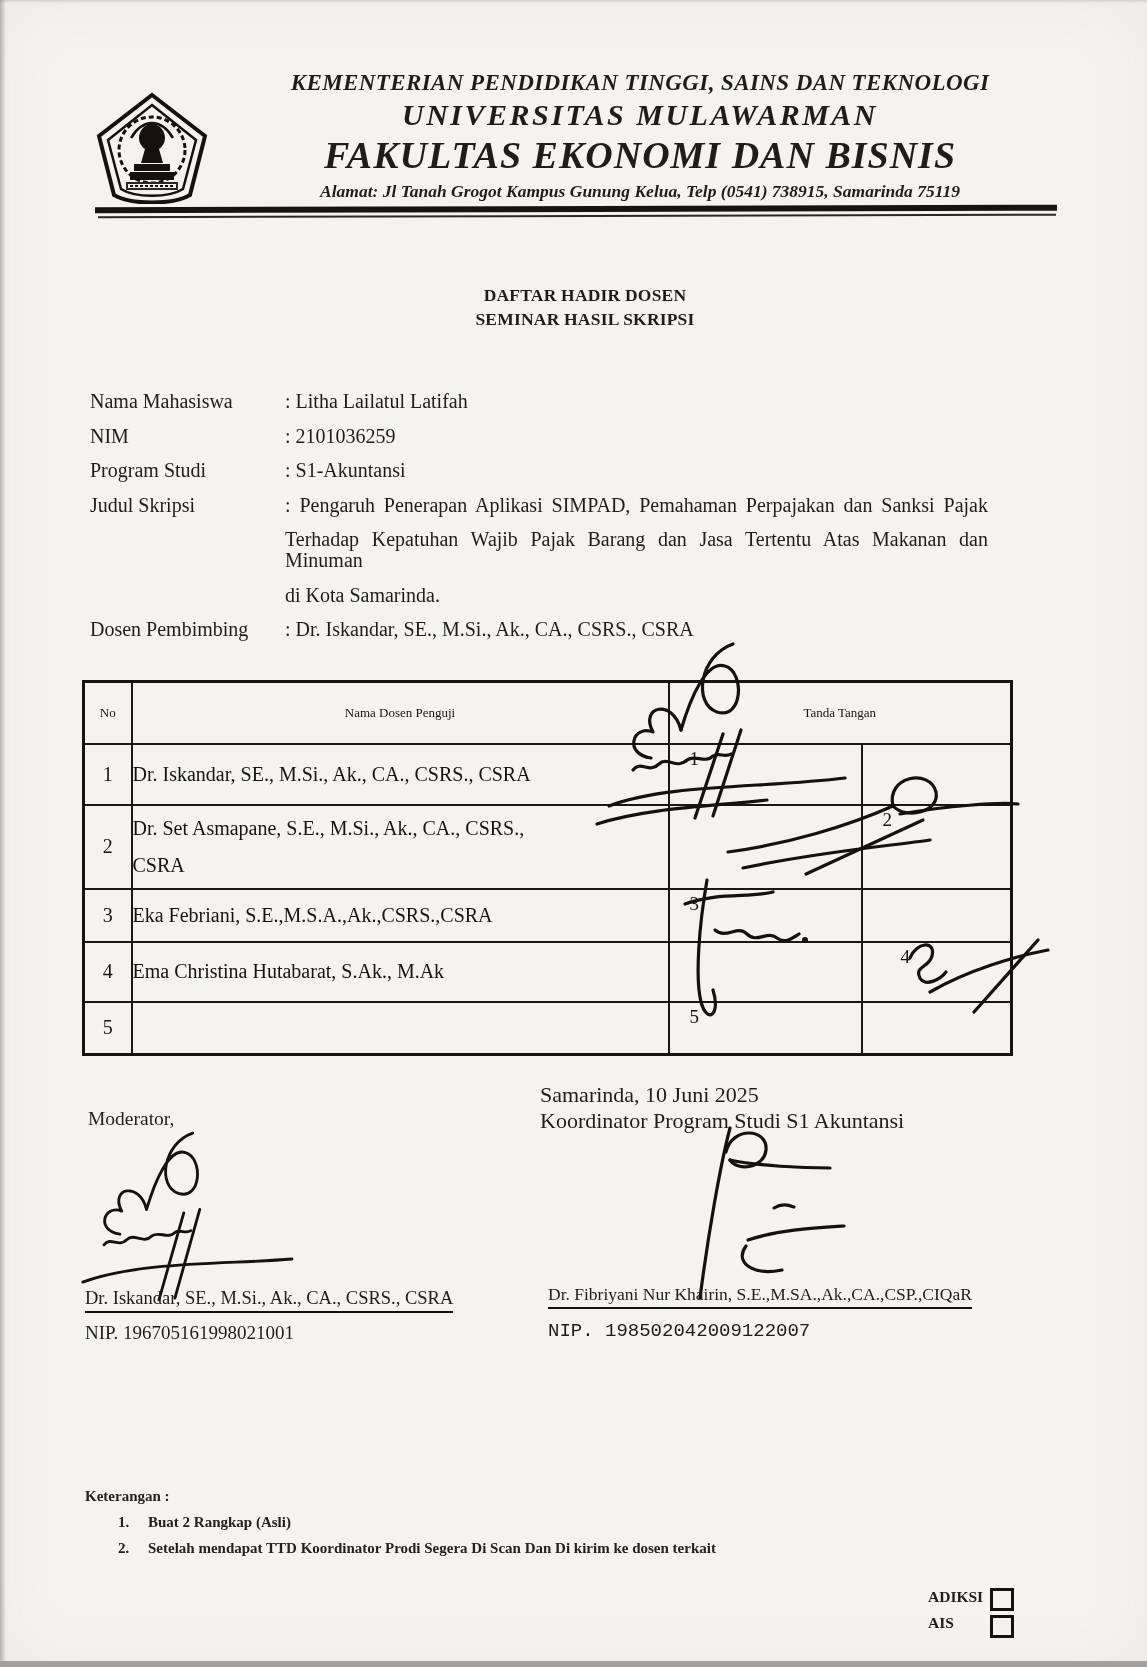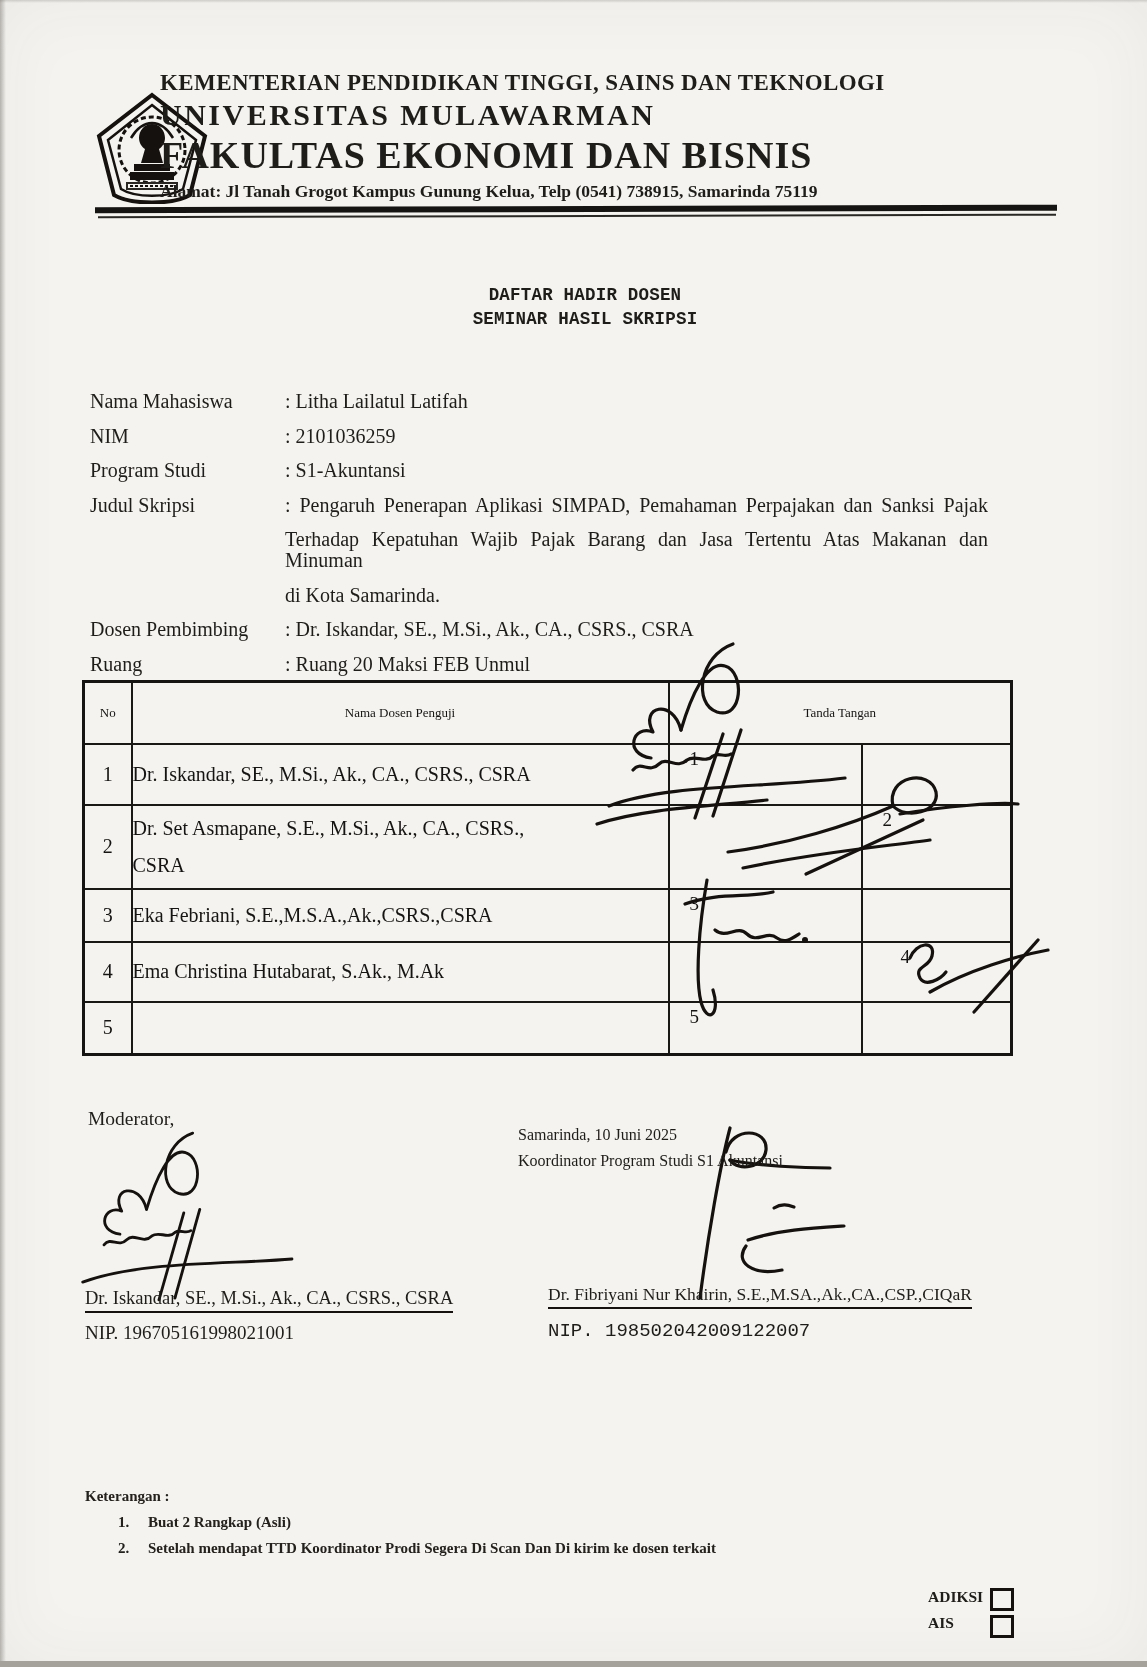--- a/index.html
+++ b/index.html
@@ -14,32 +14,32 @@
   
   .edge-left  { position:absolute; left:0; top:0; width:6px; height:100%;
                 background:linear-gradient(90deg, rgba(110,106,100,.45), rgba(110,106,100,0)); }
   .edge-bottom{ position:absolute; left:0; bottom:0; width:100%; height:6px; background:#a5a29c; }
   .edge-top   { position:absolute; left:0; top:0; width:100%; height:3px;
                 background:linear-gradient(180deg, rgba(110,106,100,.25), rgba(110,106,100,0)); }
 
   .abs { position:absolute; }
 
   
-  #letterhead-text { left:160px; top:70px; width:960px; text-align:left; }
+  #letterhead-text { left:160px; top:70px; width:960px; text-align:center;font-style:italic; }
   .lh-ministry  { font-weight:bold; font-size:23px; letter-spacing:.4px; white-space:nowrap; }
   .lh-univ      { font-weight:bold; font-size:30px; letter-spacing:2.5px; margin-top:2px; white-space:nowrap; }
   .lh-fac       { font-weight:bold; font-size:38px; letter-spacing:1px; margin-top:1px; white-space:nowrap; }
   .lh-addr      { font-weight:bold; font-size:17.5px; margin-top:4px; white-space:nowrap; }
   #logo { left:93px; top:92px; }
   #rule-thick { left:95px; top:206px; width:962px; height:6px; background:#161412; transform:rotate(-.15deg); }
   #rule-thin  { left:98px; top:215px; width:958px; height:2px; background:#2a2824; transform:rotate(-.15deg); }
 
   
   #doc-title { left:24px; top:283px; width:1122px; text-align:center;
-               font-weight:bold; font-size:17.5px; line-height:24px; letter-spacing:.2px;font-family:Liberation Mono, monospace; }
+               font-weight:bold; font-size:17.5px; line-height:24px; letter-spacing:.2px; }
 
   
   #info { left:90px; top:344px; width:900px; font-size:20px;margin-top:47px; }
   .info-row { display:flex; margin-bottom:13.5px; line-height:21px; }
   .info-label { width:195px; flex:0 0 195px; }
   .info-value { width:703px; }
   .info-line { line-height:21px; }
   .info-line + .info-line { margin-top:13.5px; }
   .jline { text-align:justify; text-align-last:justify; }
 
@@ -60,21 +60,21 @@
   th.cell-head { text-align:center; font-weight:bold; font-size:13px; }
   .cell-sig { position:relative; }
   .sig-num { position:absolute; top:3px; left:20px; font-size:19px; }
   tbody tr:nth-child(4) td.sig-right .sig-num { left:38px; }
 
   
   .sig { pointer-events:none; }
   .sig path { fill:none; stroke:#14110e; stroke-width:3.2; stroke-linecap:round; stroke-linejoin:round; }
 
   
-  #place-date   { left:518px; top:1082px; font-size:16px; line-height:26px;margin-top:40px; }
+  #place-date   { left:540px; top:1082px; font-size:22px; line-height:26px; }
   #left-role    { left:88px;  top:1108px; font-size:19.5px; }
   .sign-name { font-size:18.5px; border-bottom:2px solid #14110e; padding-bottom:2px; white-space:nowrap; }
   #left-name  { left:85px;  top:1288px; }
   #left-nip   { left:85px;  top:1322px; font-size:19px; }
   #right-name { left:548px; top:1284px; font-size:17.5px; }
   #right-nip  { left:548px; top:1320px; font-size:19px;font-family:Liberation Mono, monospace; }
 
   
   #notes { left:85px; top:1488px; font-size:15px; font-weight:bold; color:#24211d; }
   .note-item { display:flex; margin-top:9px; }
@@ -140,24 +140,20 @@
         <div class="info-label">Judul Skripsi</div>
         <div class="info-value">
           <div class="info-line jline">: Pengaruh Penerapan Aplikasi SIMPAD, Pemahaman Perpajakan dan Sanksi Pajak</div>
           <div class="info-line jline">Terhadap Kepatuhan Wajib Pajak Barang dan Jasa Tertentu Atas Makanan dan Minuman</div>
           <div class="info-line">di Kota Samarinda.</div>
         </div>
       </div>
       <div class="info-row">
         <div class="info-label">Dosen Pembimbing</div>
         <div class="info-value">: Dr. Iskandar, SE., M.Si., Ak., CA., CSRS., CSRA</div>
-      </div>
-      <div class="info-row">
-        <div class="info-label">Ruang</div>
-        <div class="info-value">: Ruang 20 Maksi FEB Unmul</div>
       </div>
     </div>
 
   <table id="att-table" class="abs">
     <colgroup>
         <col class="c-no">
         <col class="c-name">
         <col class="c-sigl">
         <col class="c-sigr">
       </colgroup>

